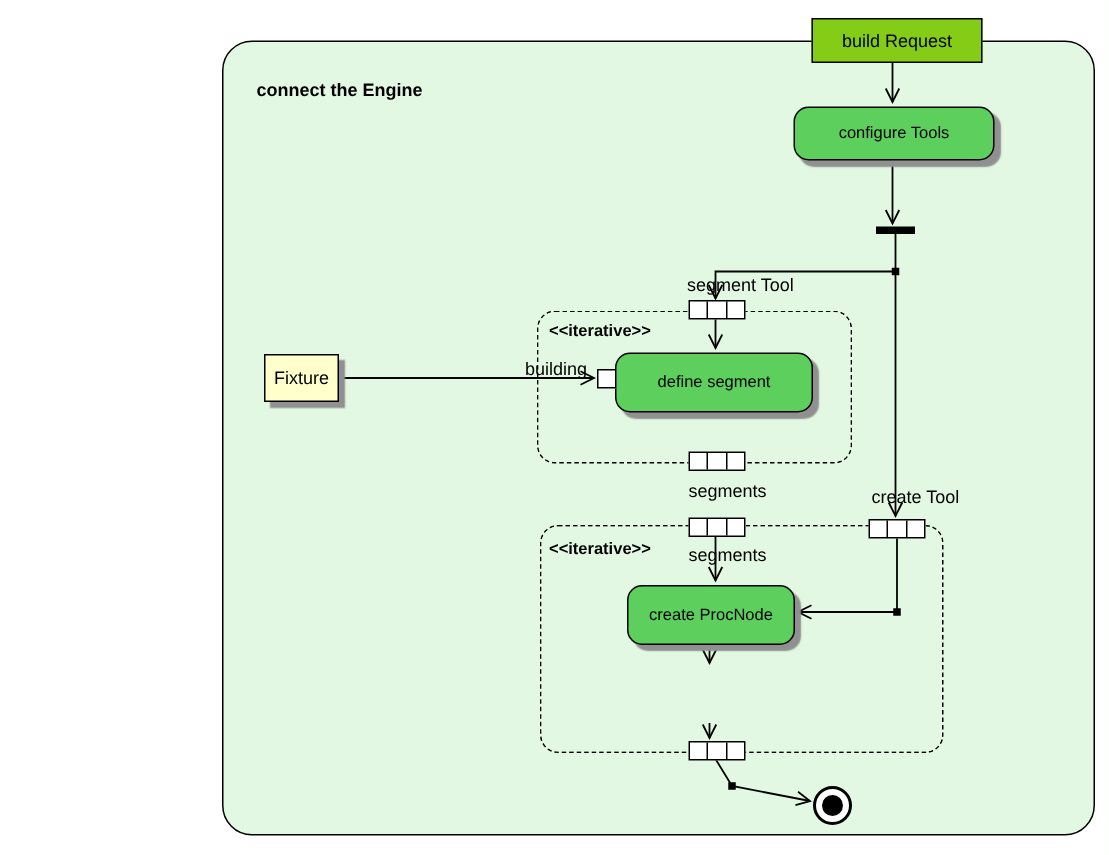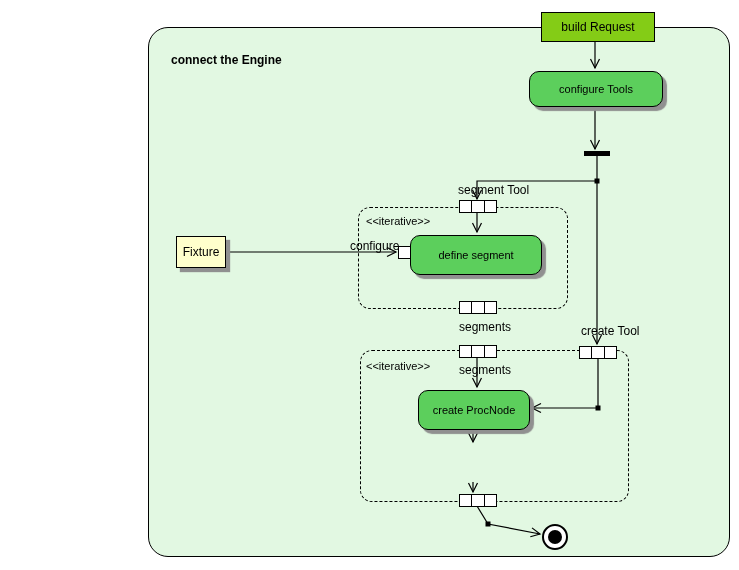--- a/index.html
+++ b/index.html
@@ -71,21 +71,21 @@
   }
   .final-node .dot{width:14px;height:14px;background:#000;border-radius:50%;}
 
   .lbl{position:absolute;font-size:12px;z-index:6;white-space:nowrap;}
   .l-segment-tool{left:458px;top:183px;}
   .l-infixture{left:350px;top:239px;}
   .l-segments-out{left:459px;top:320px;}
   .l-build-tool{left:581px;top:324px;}
   .l-segments-in{left:459px;top:363px;}
   .l-complete{left:497px;top:502px;}
-  .l-iter{font-size:11px;}
+  .l-iter{font-size:11px;font-weight:bold;}
   .l-iter1{left:366px;top:215px;}
   .l-iter2{left:366px;top:360px;}
 </style>
 </head>
 <body>
 
 <div id="canvas">
 
   <div class="frame"></div>
   <div class="frame-title">connect the Engine</div>
@@ -164,20 +164,20 @@
       <span></span>
       <span></span>
       <span></span>
     </div>
 
   <div class="final-node">
     <div class="dot"></div>
   </div>
 
   <div class="lbl l-segment-tool">segment Tool</div>
-  <div class="lbl l-infixture">configure</div>
+  <div class="lbl l-infixture">building</div>
   <div class="lbl l-segments-out">segments</div>
   <div class="lbl l-build-tool">create Tool</div>
   <div class="lbl l-segments-in">segments</div>
   <div class="lbl l-iter l-iter1">&lt;&lt;iterative&gt;&gt;</div>
   <div class="lbl l-iter l-iter2">&lt;&lt;iterative&gt;&gt;</div>
 
 </div>
 
 </body></html>

